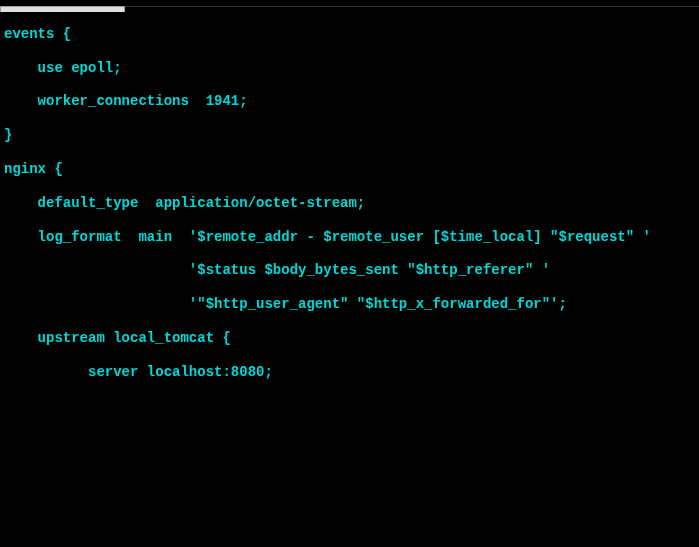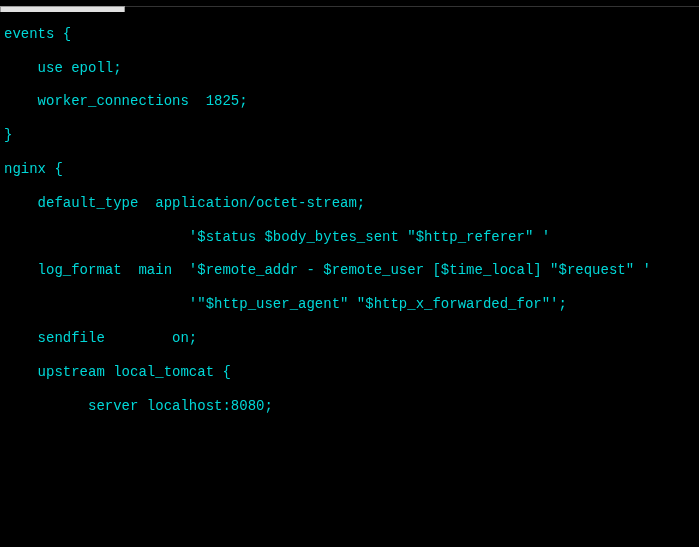--- a/index.html
+++ b/index.html
@@ -30,40 +30,40 @@
       border-bottom: none;
     }
     .terminal-content {
       padding: 2px 4px;
       color: #00d7d7;
       white-space: pre;
     }
     .line {
       display: block;
       min-height: 17px;
+      font-weight: bold;
     }
   </style>
 </head>
 <body>
 
 <div class="tab-bar">
   <div class="tab"></div>
 </div>
 
 <div class="terminal-content">
 <span class="line">events {</span>
 <span class="line">    use epoll;</span>
-<span class="line">    worker_connections  1825;</span>
+<span class="line">    worker_connections  1941;</span>
 <span class="line">}</span>
 <span class="line">nginx {</span>
 <span class="line">    default_type  application/octet-stream;</span>
+<span class="line">    log_format  main  '$remote_addr - $remote_user [$time_local] "$request" '</span>
 <span class="line">                      '$status $body_bytes_sent "$http_referer" '</span>
-<span class="line">    log_format  main  '$remote_addr - $remote_user [$time_local] "$request" '</span>
 <span class="line">                      '"$http_user_agent" "$http_x_forwarded_for"';</span>
-<span class="line">    sendfile        on;</span>
 <span class="line">    upstream local_tomcat {</span>
 <span class="line">          server localhost:8080;</span>
 
 
 
 
 
 
 
 

